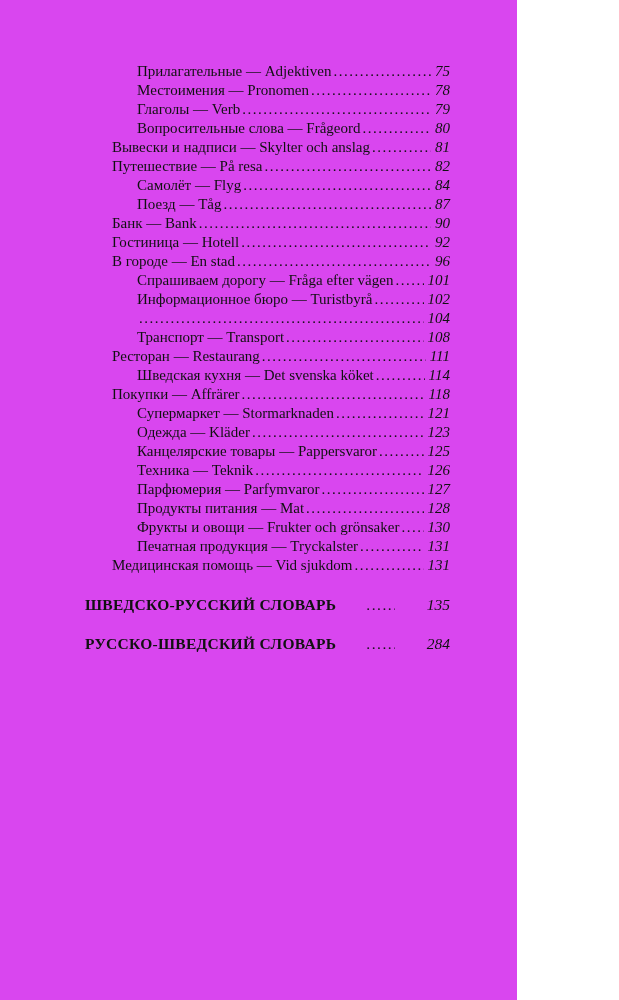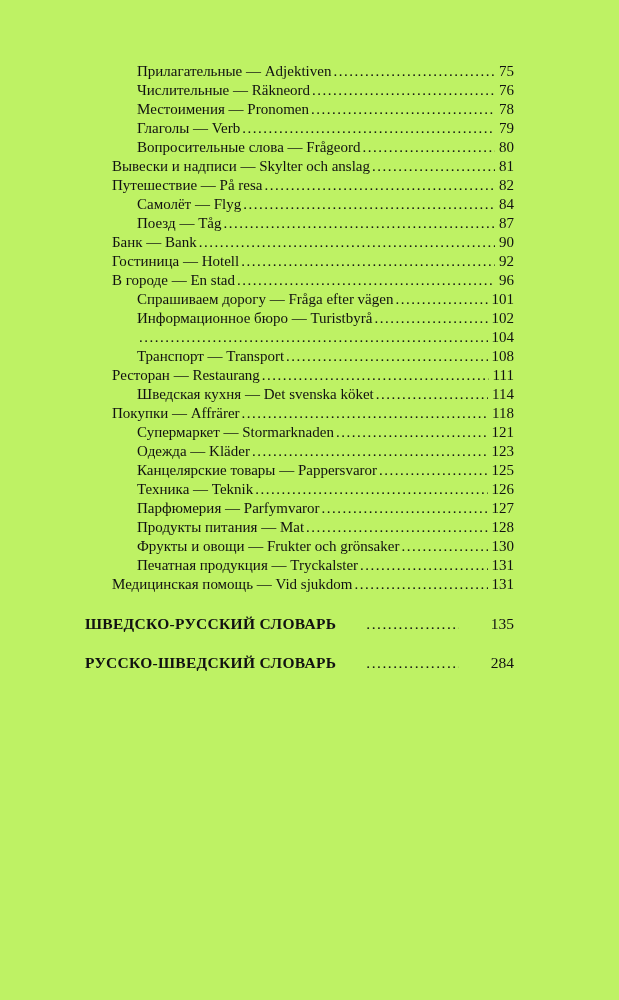--- a/index.html
+++ b/index.html
@@ -9,24 +9,24 @@
   }
   body {
     width: 619px;
     height: 1000px;
     font-family: "Liberation Serif", "DejaVu Serif", serif;
     color: #111111;
     overflow: hidden;
   }
   .page {
     box-sizing: border-box;
-    width: 619px;
+    width: 517px;
     height: 1000px;
-    padding: 62px 105px 0 85px;
-    background: #bef264;
+    padding: 62px 67px 0 85px;
+    background: #d946ef;
   }
   .toc-list {
     width: 100%;
   }
   .entry {
     display: flex;
     align-items: baseline;
     font-size: 15px;
     line-height: 19px;
     white-space: nowrap;
@@ -53,38 +53,34 @@
     min-width: 8px;
   }
   .dots::after {
     content: "......................................................................................................................................";
     letter-spacing: 1.5px;
   }
   .pagenum {
     flex: 0 0 auto;
     padding-left: 4px;
     text-align: right;
+    font-style: italic;
   }
 </style>
 </head>
 <body>
 
 <div class="page">
   <div class="toc-list">
       <div class="entry level-2">
         <span class="title">Прилагательные — Adjektiven</span>
         <span class="dots"></span>
         <span class="pagenum">75</span>
       </div>
       <div class="entry level-2">
-        <span class="title">Числительные — Räkneord</span>
-        <span class="dots"></span>
-        <span class="pagenum">76</span>
-      </div>
-      <div class="entry level-2">
         <span class="title">Местоимения — Pronomen</span>
         <span class="dots"></span>
         <span class="pagenum">78</span>
       </div>
       <div class="entry level-2">
         <span class="title">Глаголы — Verb</span>
         <span class="dots"></span>
         <span class="pagenum">79</span>
       </div>
       <div class="entry level-2">

